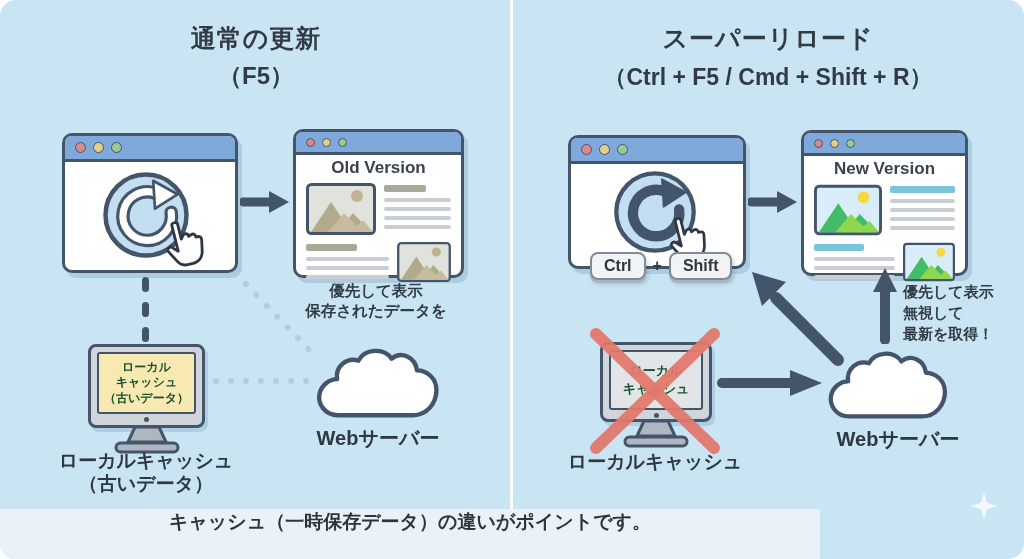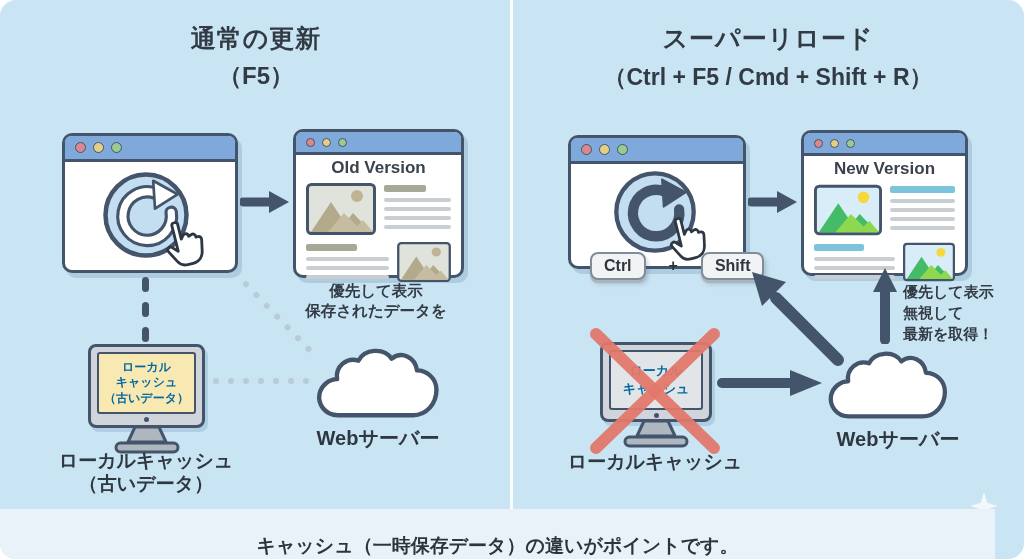--- a/index.html
+++ b/index.html
@@ -19,38 +19,38 @@
   
   .wtitle{text-align:center;font-weight:800;color:#3a424c;font-size:17px;margin-top:3px;}
   .crow{display:flex;gap:8px;margin:5px 10px 0 10px;}
   .col{flex:1;padding-top:2px;}
   .hbar{height:7px;border-radius:2px;margin-bottom:6px;}
   .hbar.old{background:#a8a897;width:62%;}
   .hbar.new{background:#7cc3dc;width:100%;}
   .hbar.new.short{width:62%;}
   .tline{height:4px;border-radius:2px;background:#c9ced3;margin-bottom:5px;}
   
-  .keysrow{display:flex;align-items:center;gap:23px;}
+  .keysrow{display:flex;align-items:center;gap:7px;}
   .key{background:#f1f3f5;border:2px solid #828c98;border-radius:8px;padding:3px 12px;font-size:16px;font-weight:800;color:#2e3740;box-shadow:0 3px 0 #aab4be,2px 4px 4px rgba(60,80,100,.25);}
   .plus{font-size:16px;font-weight:800;color:#2e3740;}
   
   .mon-bezel{background:#cfd5da;border:3px solid #44546a;border-radius:8px;box-sizing:border-box;padding:5px 6px 2px 6px;box-shadow:3px 4px 0 rgba(116,154,184,.30);}
-  .mon-screen{border:2.5px solid #44546a;border-radius:3px;text-align:center;font-weight:800;color:#0369a1;display:flex;flex-direction:column;justify-content:center;}
+  .mon-screen{border:2.5px solid #44546a;border-radius:3px;text-align:center;font-weight:800;color:#14532d;display:flex;flex-direction:column;justify-content:center;}
   .mon-cam{width:5px;height:5px;border-radius:50%;background:#44546a;margin:3px auto 0 auto;}
   .mon-stand{display:block;margin:-2px auto 0 auto;}
   .mlabel{text-align:center;font-weight:800;color:#2f3840;font-size:19px;line-height:1.22;}
   .weblabel{text-align:center;font-weight:800;color:#2f3840;font-size:20px;}
   .cap{font-weight:800;color:#333c44;}
   
   .dots{display:flex;gap:9px;}
   .dots i{width:6px;height:6px;border-radius:50%;background:#b9cbd6;}
   .vdash{display:flex;flex-direction:column;gap:10px;}
   .vdash i{width:7px;height:15px;border-radius:4px;background:#44546a;}
   .xbar{position:absolute;width:176px;height:12px;border-radius:7px;background:#e1786b;opacity:.95;}
-  .footer{left:0;bottom:0;width:995px;height:50px;background:#e8f2f8;display:flex;align-items:flex-end;justify-content:center;}
+  .footer{left:0;bottom:0;width:820px;height:50px;background:#e8f2f8;display:flex;align-items:flex-start;justify-content:center;}
   .footer .txt{font-size:19px;font-weight:800;color:#2c343c;}
 </style>
 </head>
 <body>
 
 <div class="canvas">
 
   <div class="abs divider"></div>
 
   <div class="abs ptitle" style="left:0;top:22px;">通常の更新</div>

